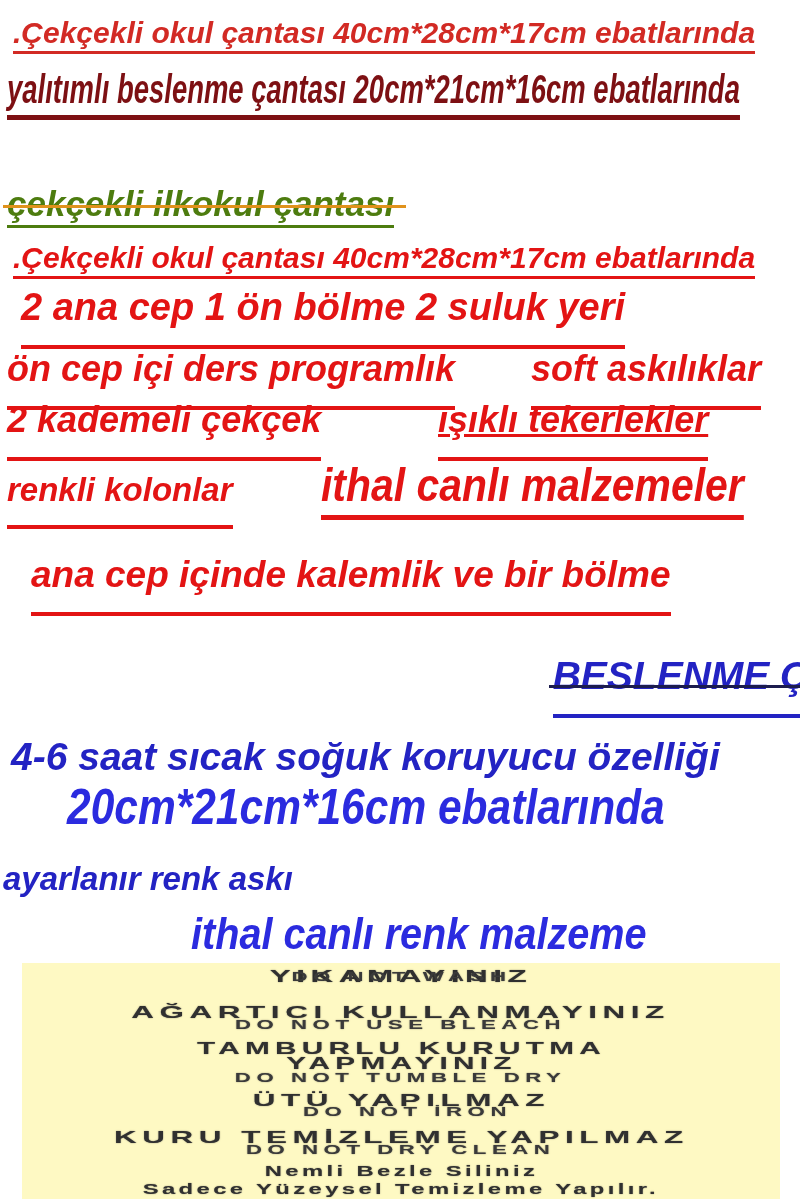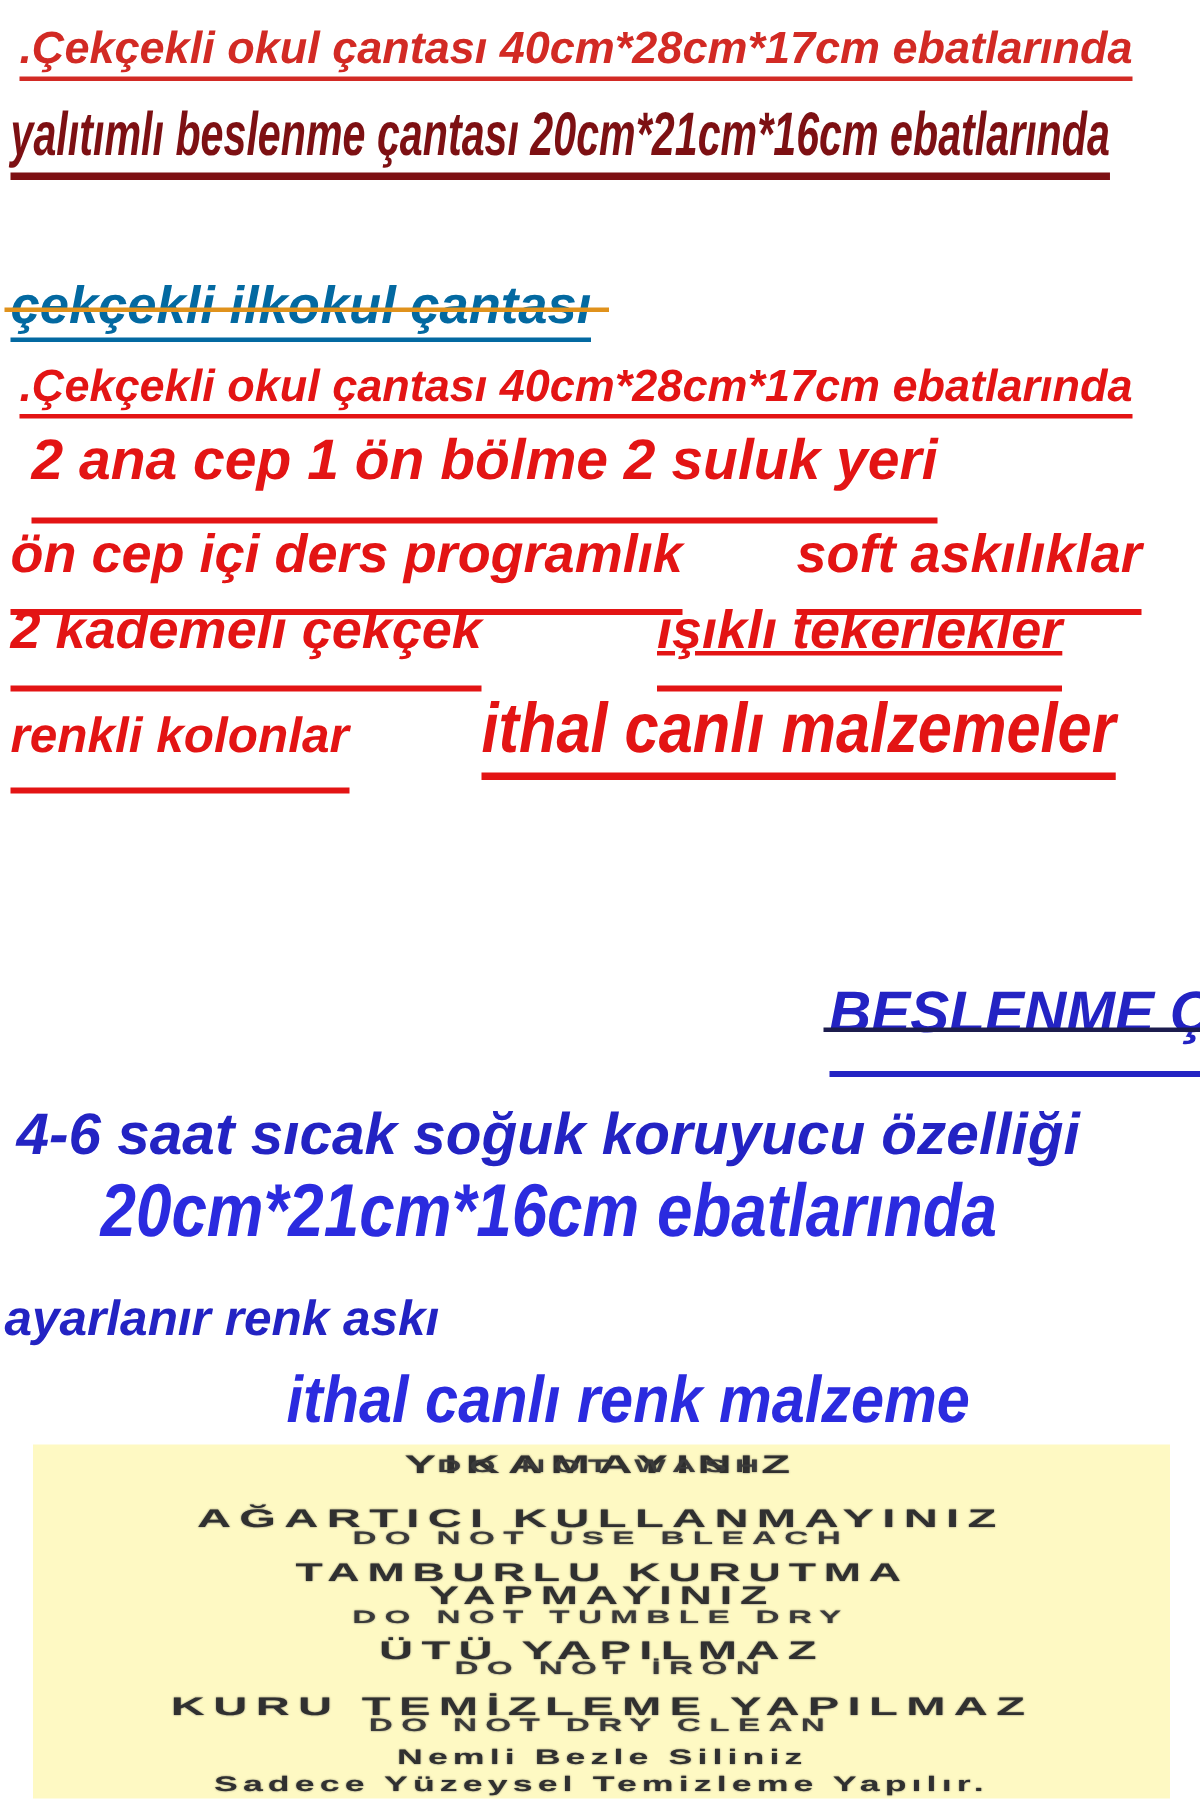--- a/index.html
+++ b/index.html
@@ -16,21 +16,21 @@
     white-space: nowrap;
     font-weight: bold;
     font-style: italic;
     line-height: 1.08;
     transform-origin: left top;
   }
   
   .red      { color: #e31414; }
   .red-dk   { color: #d22a24; }
   .maroon   { color: #7d1013; }
-  .orange   { color: #0369a1; }
+  .orange   { color: #4d7c0f; }
   .blue     { color: #2323c3; }
   .blue-br  { color: #2b2bdf; }
   
   .u3 { padding-bottom: 2px; border-bottom: 3px solid; }
   .u4 { padding-bottom: 17px; border-bottom: 4px solid; }
   .u5 { padding-bottom: 4px; border-bottom: 5px solid; }
   
   .strike { position: relative; }
   .strike::after {
     content: "";
@@ -101,20 +101,21 @@
 
   <span class="ln red u4" style="left:7px; top:350px; font-size:36px;">ön cep içi ders programlık</span>
   <span class="ln red u4" style="left:531px; top:350px; font-size:36px;">soft askılıklar</span>
 
   <span class="ln red u4" style="left:7px; top:401px; font-size:36px;">2 kademeli çekçek</span>
   <span class="ln red u4" style="left:438px; top:401px; font-size:36px;text-decoration:underline;">ışıklı tekerlekler</span>
 
   <span class="ln red u4" style="left:7px; top:472px; font-size:33px;">renkli kolonlar</span>
   <span class="ln red u5 cx87" style="left:321px; top:460px; font-size:47px;">ithal canlı malzemeler</span>
 
+  <span class="ln red u4" style="left:31px; top:555px; font-size:37px;">ana cep içinde kalemlik ve bir bölme</span>
 
   
   <span class="ln blue u4 strike" style="left:161px; top:655px; font-size:39px; --strike:#1c1c4e;">BESLENME ÇANTASI</span>
 
   <span class="ln blue" style="left:11px; top:736px; font-size:39px;font-style:italic;">4-6 saat sıcak soğuk koruyucu özelliği</span>
 
   <span class="ln blue-br cx85" style="left:67px; top:780px; font-size:50px;">20cm*21cm*16cm ebatlarında</span>
 
   <span class="ln blue" style="left:3px; top:861px; font-size:33px;">ayarlanır renk askı</span>
 

